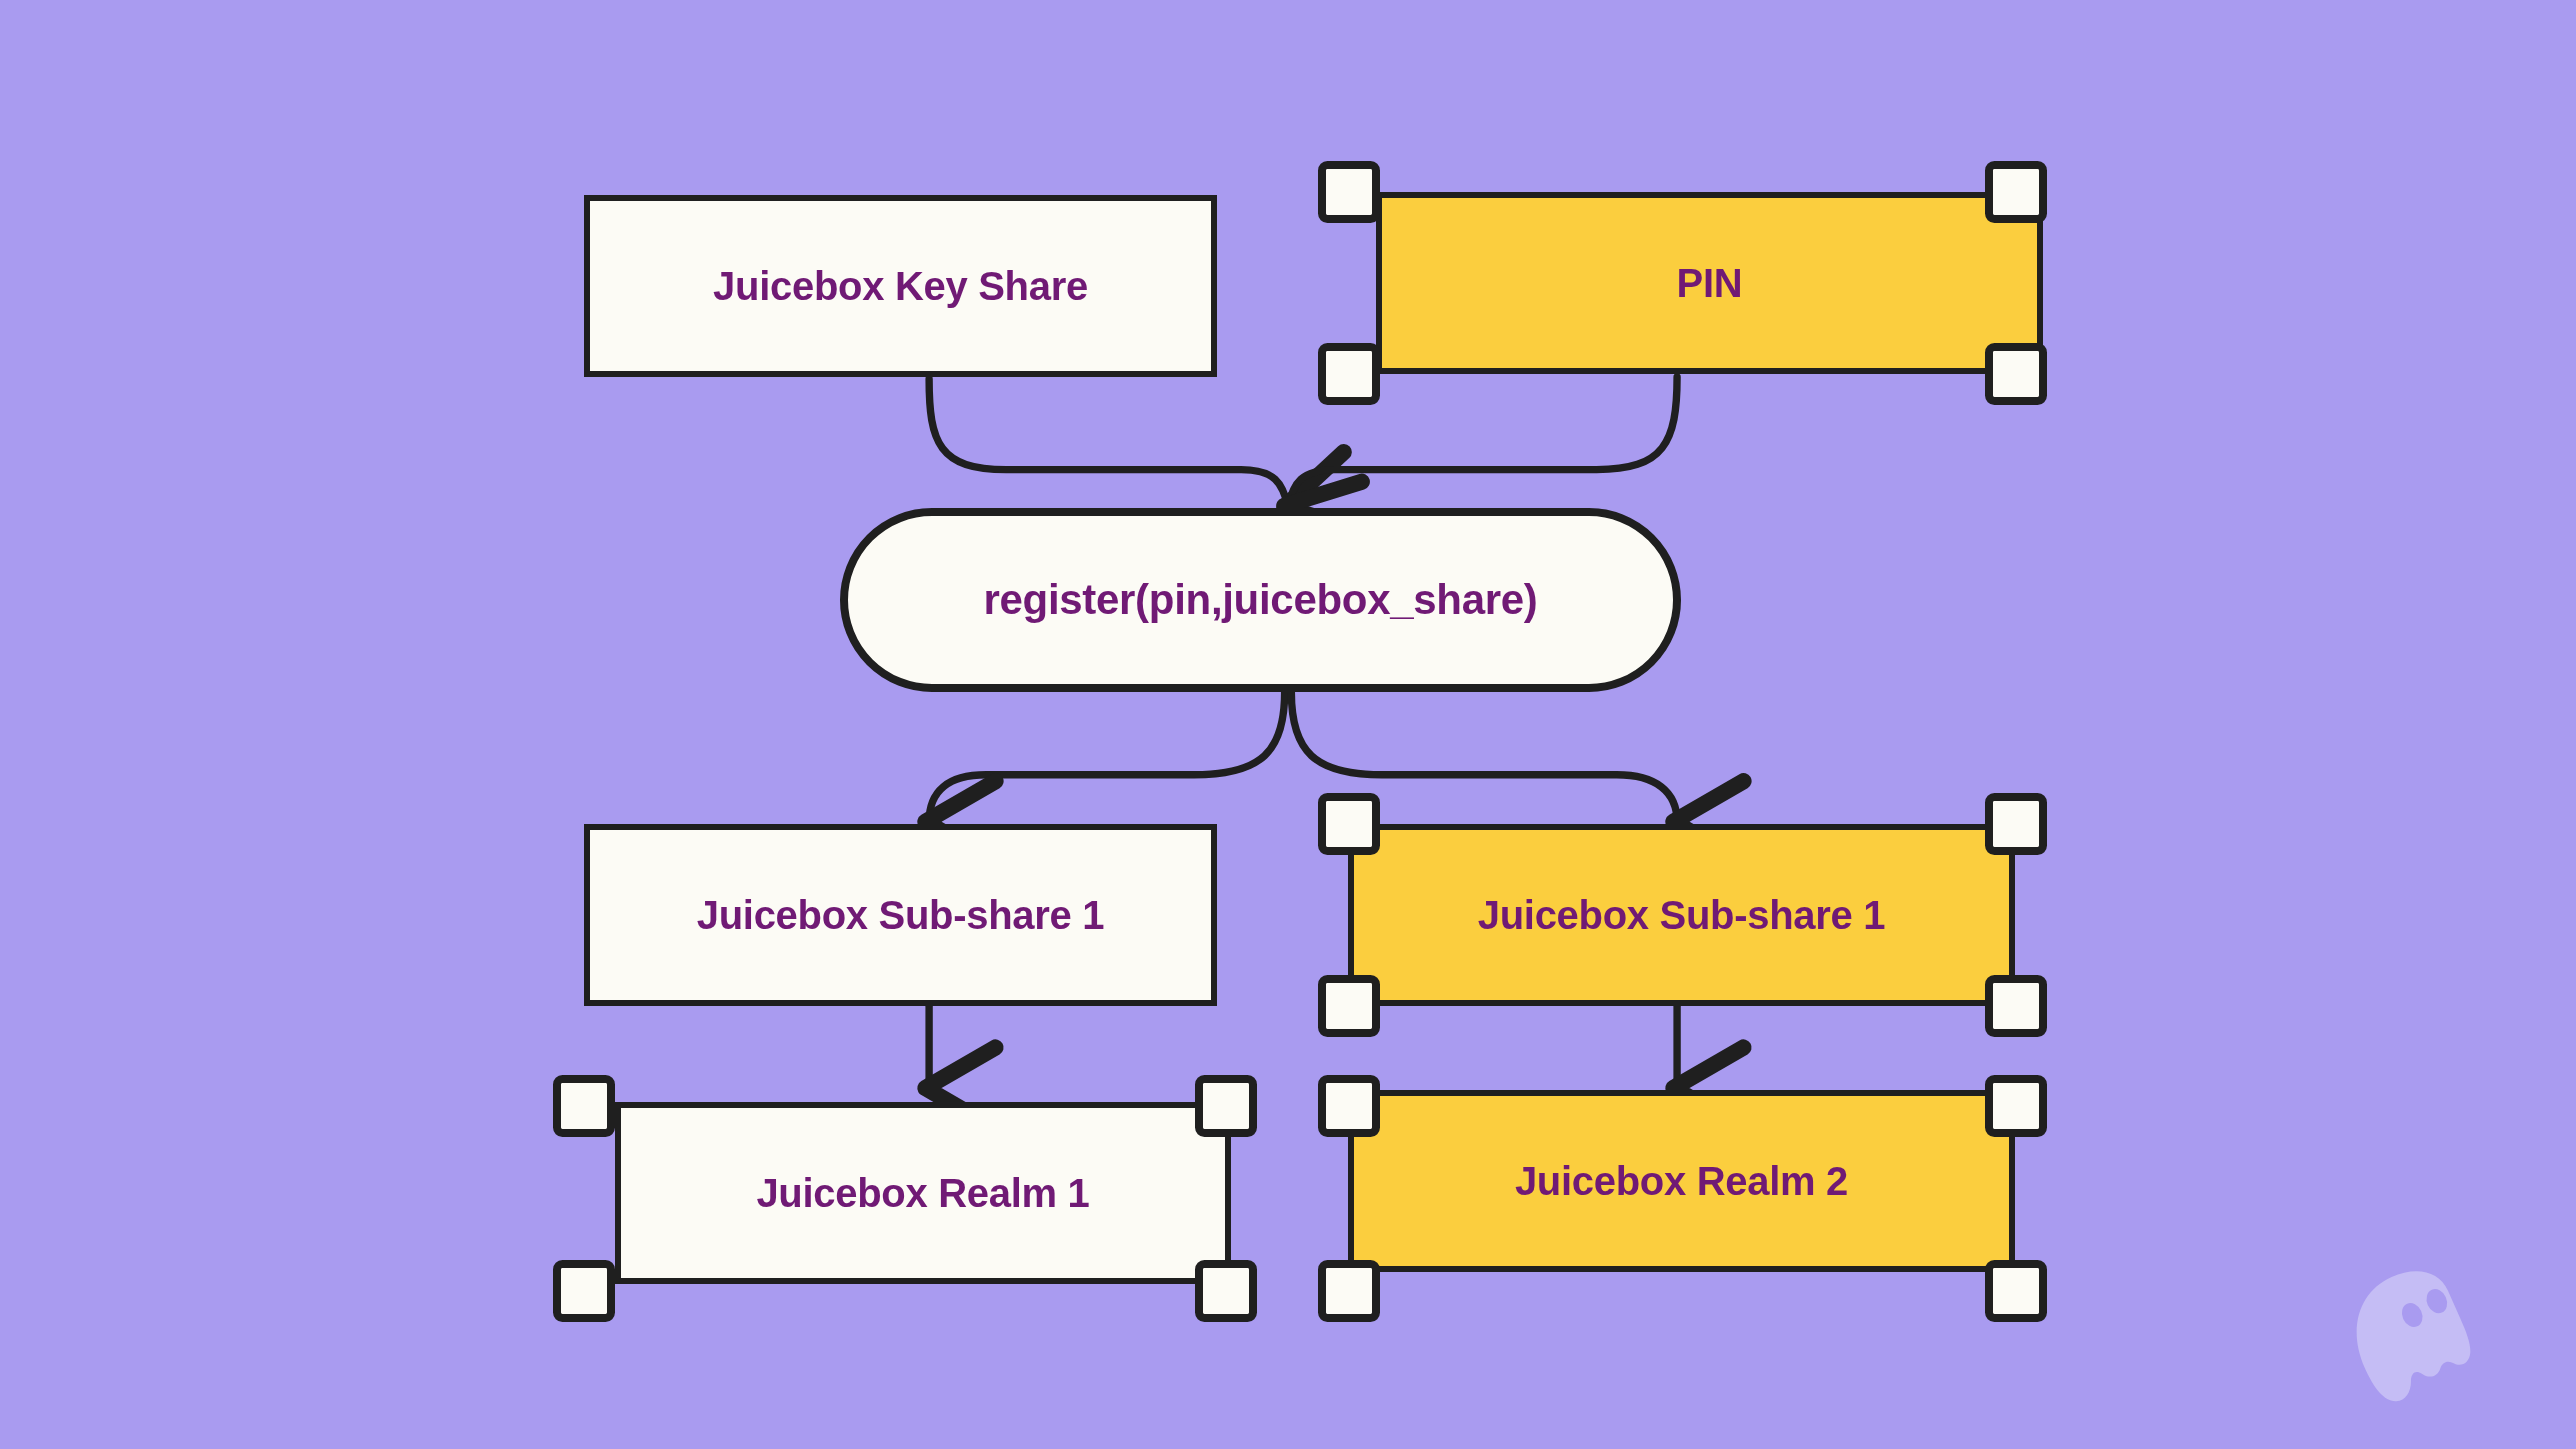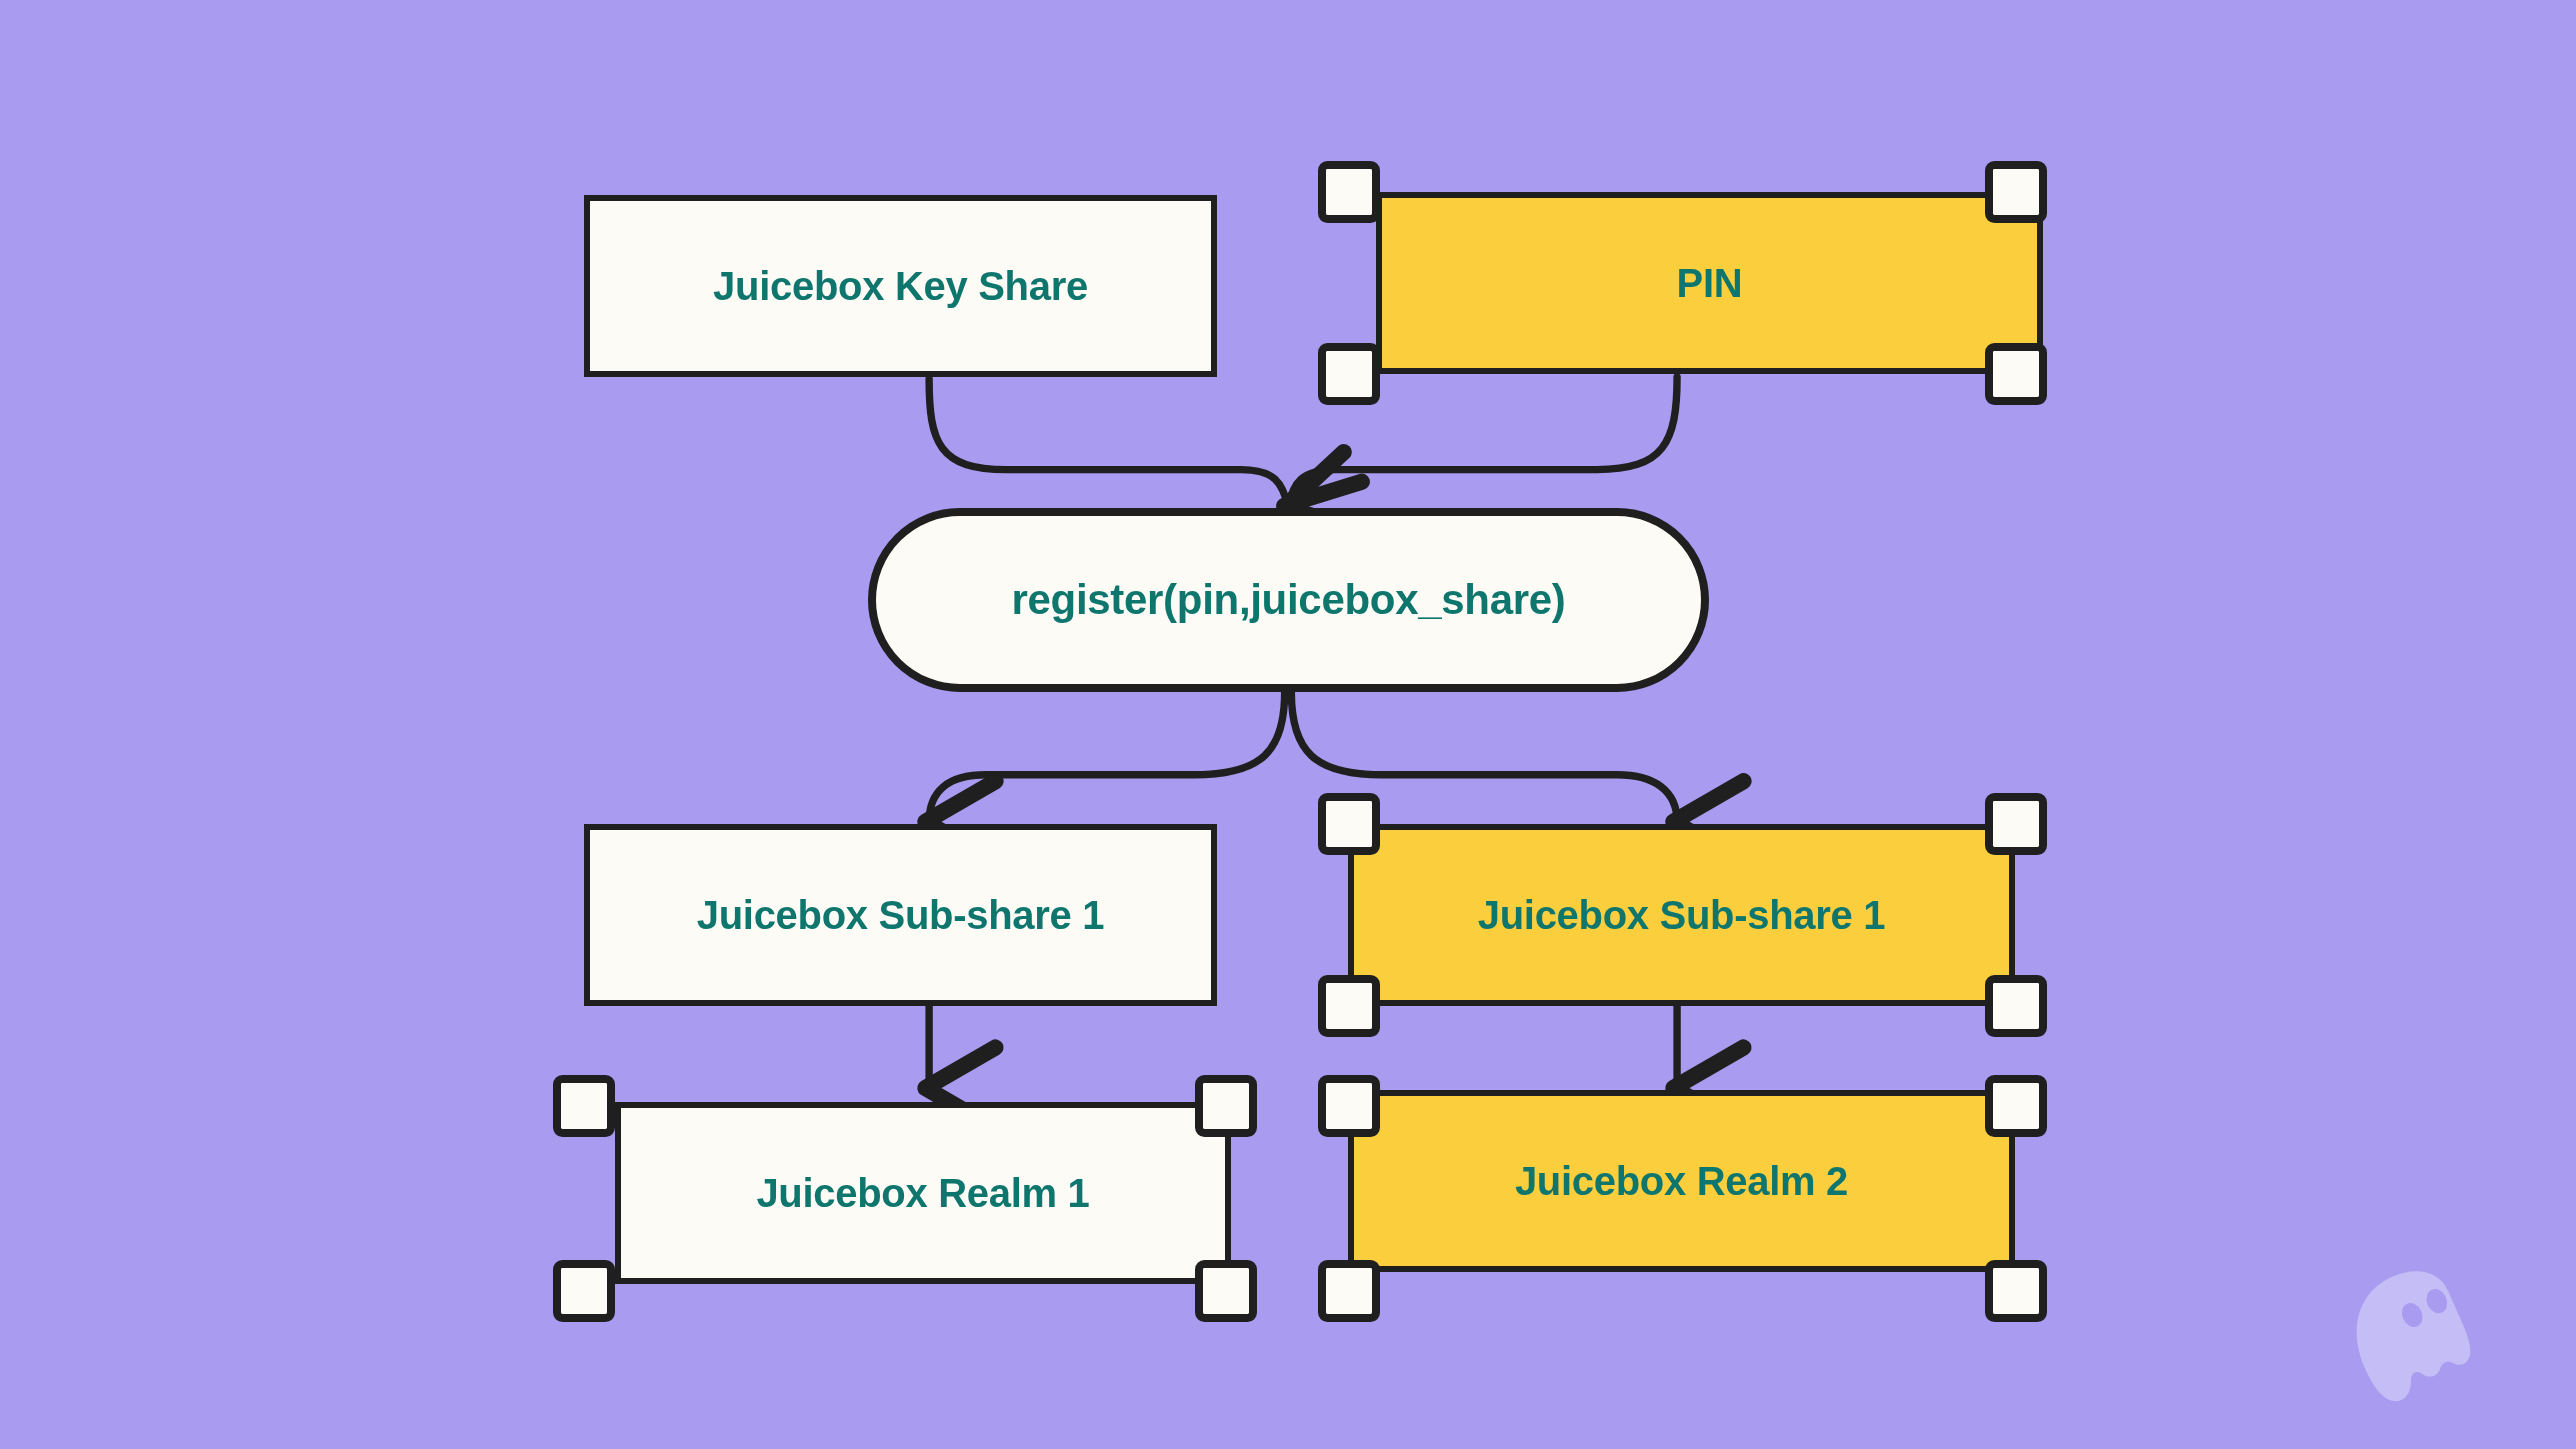--- a/index.html
+++ b/index.html
@@ -27,21 +27,21 @@
     display: flex;
     align-items: center;
     justify-content: center;
     border: 6.7px solid #1F1F1F;
     z-index: 3;
   }
   .node.fill-white { background: #FCFBF5; }
   .node.fill-yellow { background: #FBCE3E; }
   .node.pill { border-radius: 670px; border-width: 8.7px; }
   .node-label {
-    color: #0f766e;
+    color: #701a75;
     font-weight: 700;
     font-size: 40px;
     letter-spacing: -0.3px;
     white-space: nowrap;
     line-height: 1;
   }
   .node.pill .node-label { font-size: 42px; }
 
   
   .handle {
@@ -92,21 +92,21 @@
   </div>
 
   <div class="node fill-yellow" style="left:1348px; top:192px; width:667px; height:182px;margin-left:28px;">
     <span class="node-label">PIN</span>
   </div>
   <div class="handle" style="left:1318px; top:161px;"></div>
   <div class="handle" style="left:1985px; top:161px;"></div>
   <div class="handle" style="left:1318px; top:343px;"></div>
   <div class="handle" style="left:1985px; top:343px;"></div>
 
-  <div class="node fill-white pill" style="left:868px; top:508px; width:841px; height:184px;">
+  <div class="node fill-white pill" style="left:840px; top:508px; width:841px; height:184px;">
     <span class="node-label">register(pin,juicebox_share)</span>
   </div>
 
   <div class="node fill-white" style="left:584px; top:824px; width:633px; height:182px;">
     <span class="node-label">Juicebox Sub-share 1</span>
   </div>
 
   <div class="node fill-yellow" style="left:1348px; top:824px; width:667px; height:182px;">
     <span class="node-label">Juicebox Sub-share 1</span>
   </div>

